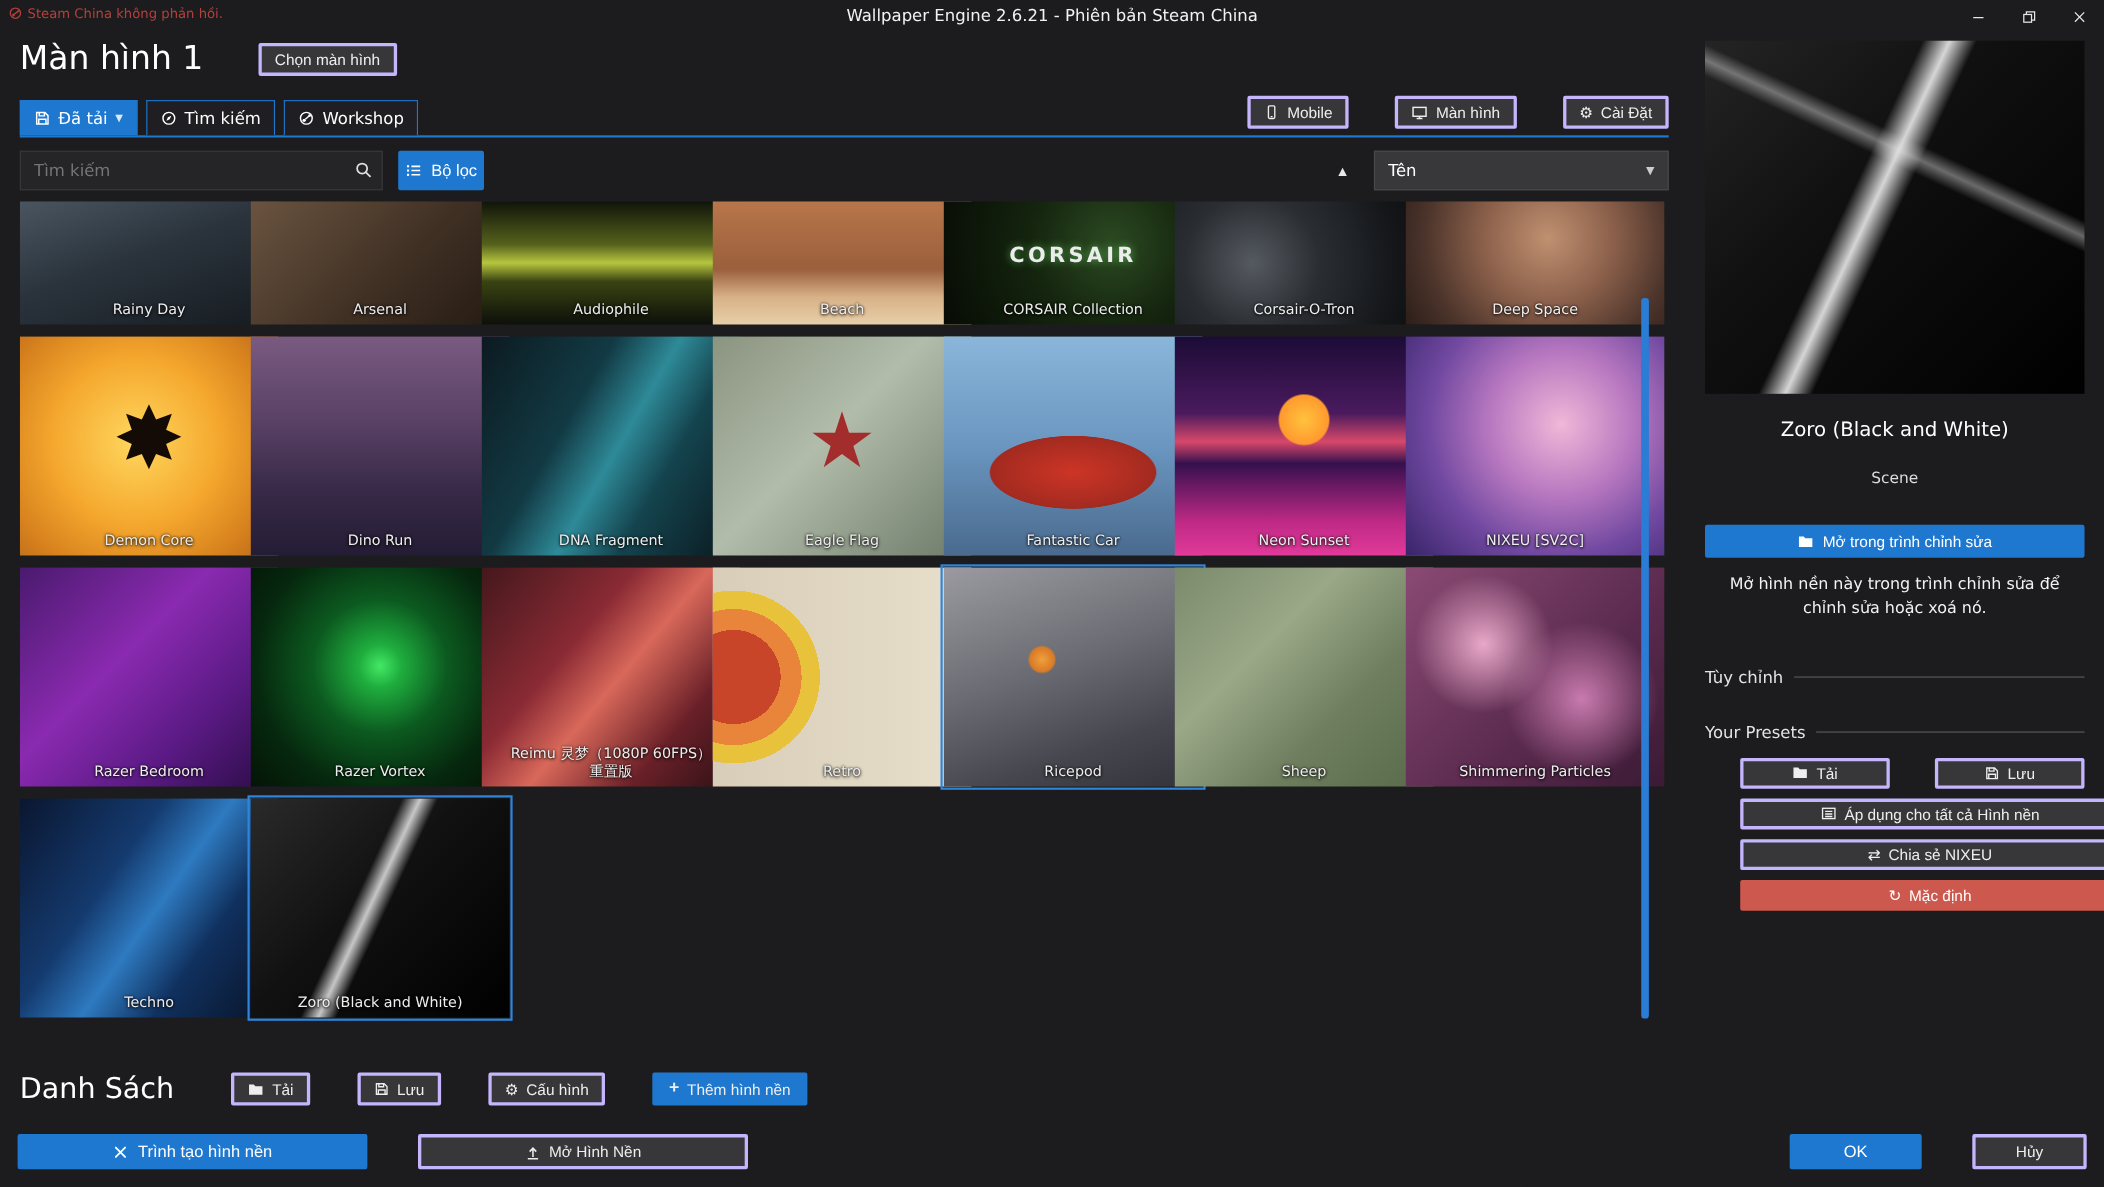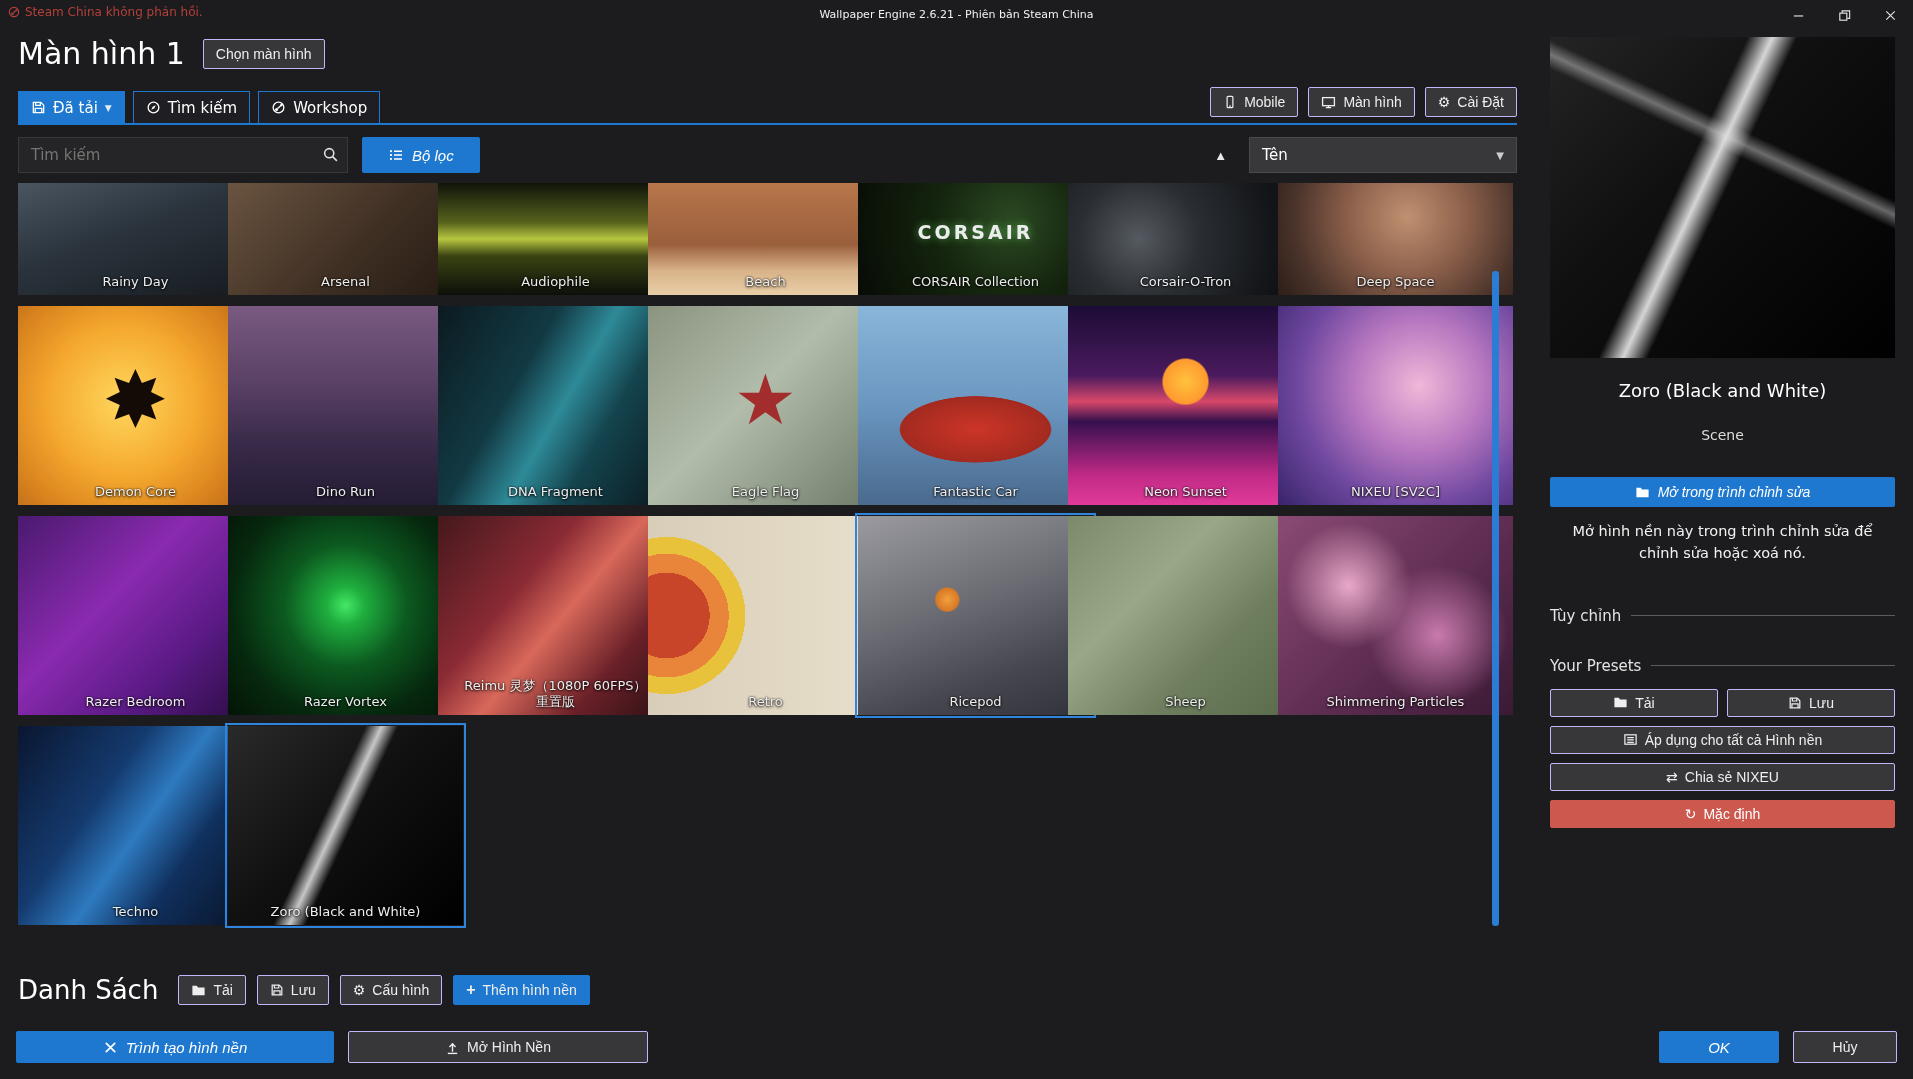--- a/index.html
+++ b/index.html
@@ -9,34 +9,34 @@
     background:#1c1c1e; color:#fff;
     font-family:"DejaVu Sans","Liberation Sans",sans-serif;
     font-size:14px; cursor:default;
   }
   svg { display:block; }
   .icon { display:inline-flex; align-items:center; justify-content:center; line-height:1; }
 
   
   .titlebar { height:28px; position:relative; display:flex; align-items:center; justify-content:center; }
   .warning { position:absolute; left:8px; top:5px; display:flex; align-items:center; gap:5px; color:#b4403c; font-size:12px; }
-  .win-title { font-size:11px; color:#f2f2f2; }
+  .win-title { font-size:15px; color:#f2f2f2; }
   .win-controls { position:absolute; right:0; top:0; display:flex; }
   .win-btn { width:46px; height:30px; display:flex; align-items:center; justify-content:center; color:#e6e6e6; background:transparent; border:none; }
 
   
   .app-row { display:flex; height:987px; }
   .main { flex:1; min-width:0; display:flex; flex-direction:column; }
 
   .header-row { display:flex; align-items:center; gap:18px; margin:8px 16px 0 18px; }
   .page-title { font-size:30px; color:#fff; }
   .grey-btn {
     height:30px; display:inline-flex; align-items:center; gap:7px;
-    background:#37373a; border:1px solid #c4b5fd; color:#eee;
-    padding:0 12px; font-size:14px; border-radius:2px; cursor:pointer;
+    background:#37373a; border:3px solid #c4b5fd; color:#eee;
+    padding:0 12px; font-size:14px; border-radius:2px; cursor:pointer;margin-left:32px;
   }
 
   .tab-row { display:flex; align-items:flex-end; gap:8px; margin:16px 16px 0 18px; border-bottom:2px solid #1e78d0; }
   .tab {
     height:32px; display:flex; align-items:center; gap:7px; padding:0 12px;
     font-size:15px; border:1px solid #1e78d0; border-bottom:none;
     background:#1f1f23; color:#fff; cursor:pointer;
   }
   .tab.active { background:#1e78d0; }
   .tab .caret { font-size:9px; color:#dce9f7; }
@@ -45,21 +45,21 @@
   .filter-row { display:flex; align-items:center; margin:12px 16px 0 18px; gap:14px; }
   .search-box { position:relative; width:330px; }
   .search-box input {
     width:100%; height:36px; background:#252527; border:1px solid #39393d;
     color:#ddd; padding:0 38px 0 12px; font-size:15px; outline:none;
     font-family:inherit;
   }
   .search-icon { position:absolute; right:9px; top:9px; color:#e0e0e0; }
   .blue-btn {
     height:36px; background:#1e78d0; color:#fff; border:none; border-radius:2px;
-    display:inline-flex; align-items:center; gap:8px; padding:0 26px; font-size:15px; cursor:pointer;font-style:italic;
+    display:inline-flex; align-items:center; gap:8px; padding:0 6px; font-size:15px; cursor:pointer;
   }
   .sort-group { margin-left:auto; display:flex; align-items:center; gap:16px; }
   .sort-dir { background:none; border:none; color:#e8e8e8; font-size:13px; cursor:pointer; }
   .sort-select {
     width:268px; height:36px; background:#38383b; border:1px solid #4a4a4e;
     display:flex; align-items:center; padding:0 12px; font-size:15px; cursor:pointer;text-align:right;
   }
   .sort-caret { margin-left:auto; font-size:10px; color:#ccc; }
 
   

